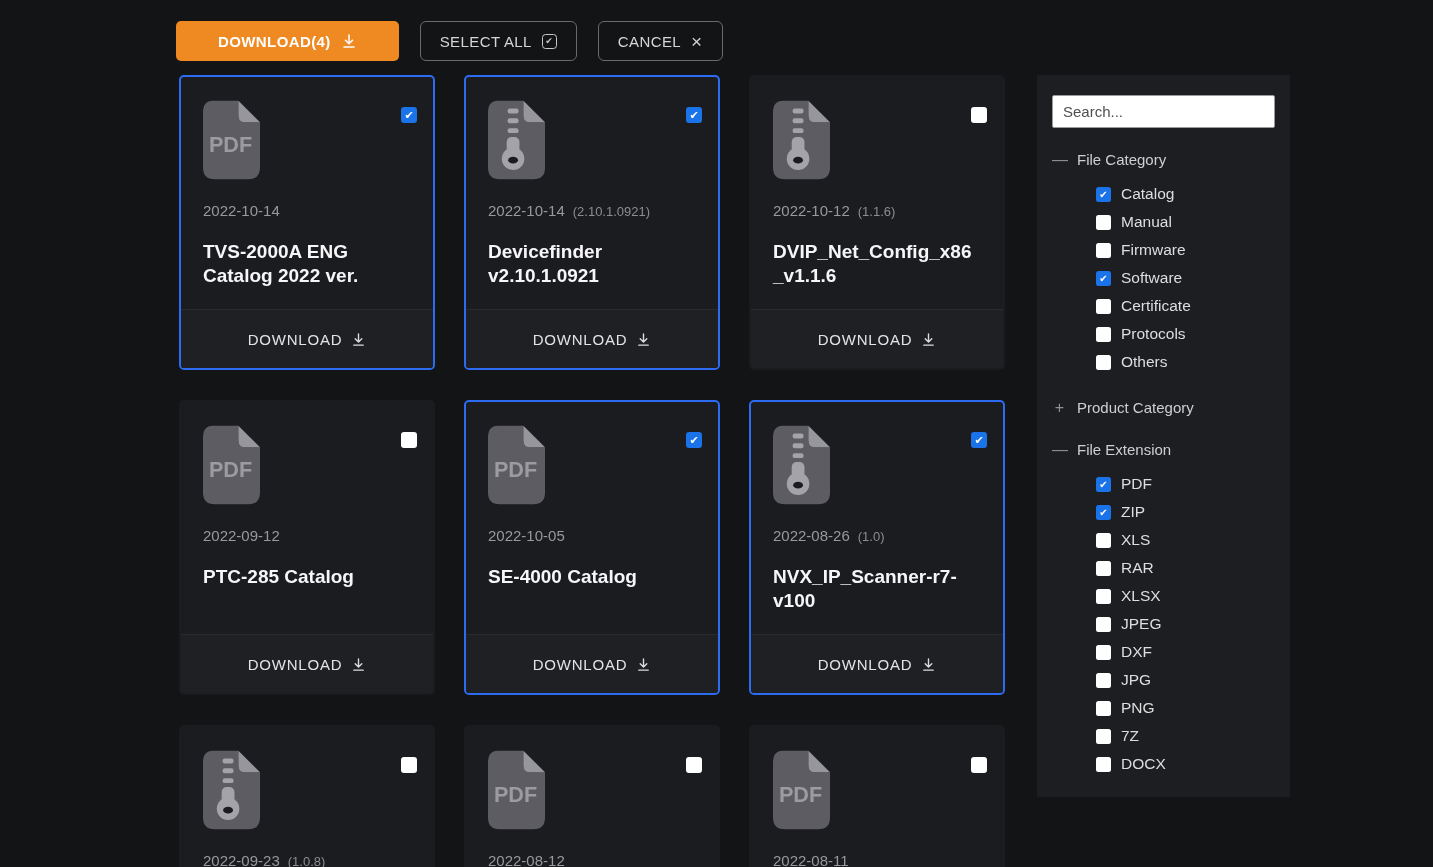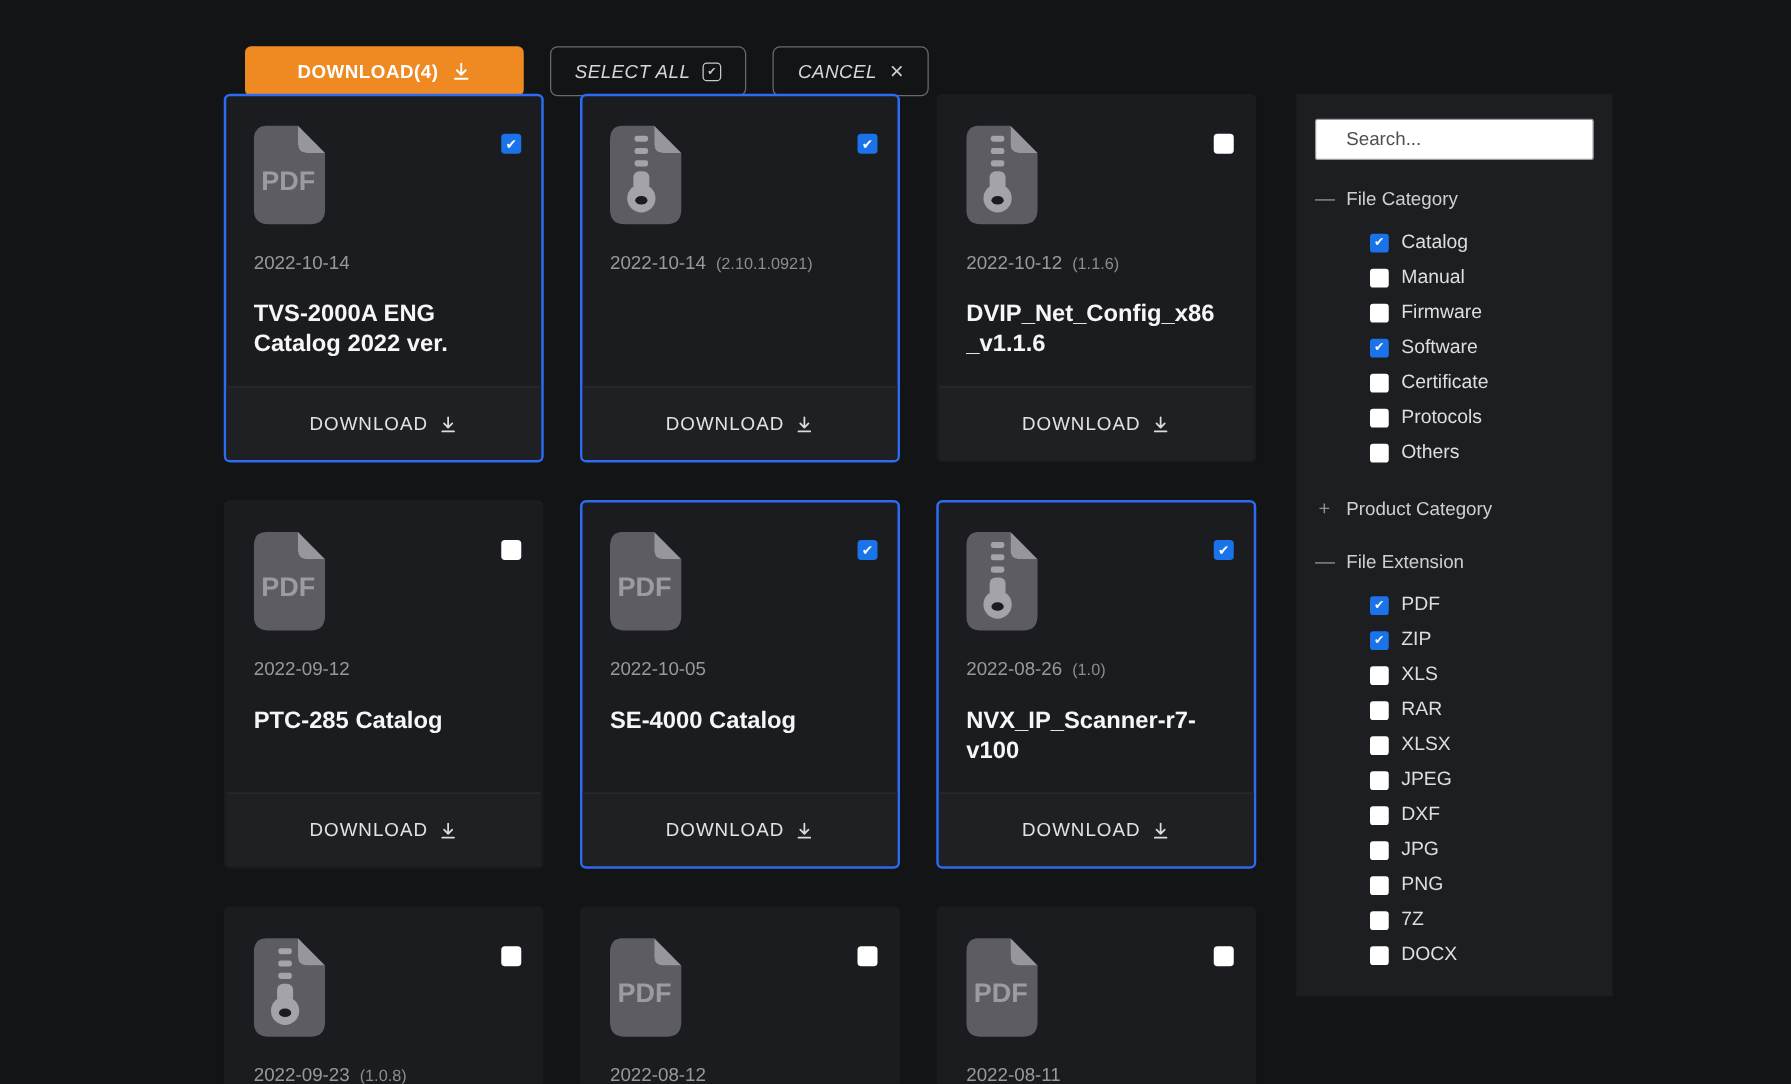--- a/index.html
+++ b/index.html
@@ -5,27 +5,27 @@
   * { margin:0; padding:0; box-sizing:border-box; }
   html,body { width:1433px; height:867px; overflow:hidden; }
   body {
     position:relative;
     background:#131416;
     font-family:"Liberation Sans","DejaVu Sans",sans-serif;
     color:#e6e6e8;
   }
 
   
-  .toolbar { position:absolute; left:196px; top:21px; display:flex; gap:21px;margin-top:16px; }
+  .toolbar { position:absolute; left:176px; top:21px; display:flex; gap:21px; }
   .btn { height:40px; display:flex; align-items:center; gap:10px; cursor:pointer;
          font-family:inherit; font-size:15px; letter-spacing:.4px; }
   .btn-primary { background:#ef8a23; border:none; border-radius:5px; color:#fff;
                  font-weight:700; padding:0 42px; }
   .btn-outline { background:transparent; border:1px solid #69696e; border-radius:6px;
-                 color:#d6d6d9; padding:0 19px;font-style:italic; }
+                 color:#d6d6d9; padding:0 19px; }
   .cb-outline { width:15px; height:15px; border:1.5px solid #c9c9cd; border-radius:3.5px;
                 display:inline-flex; align-items:center; justify-content:center;
                 font-size:9px; color:#c9c9cd; }
   .cb-outline::after { content:"✔"; }
   .x-glyph { font-size:19px; font-weight:400; color:#cfcfd3; line-height:1; }
 
   
   .grid { position:absolute; left:179px; top:75px; width:826px;
           display:grid; grid-template-columns:repeat(3,256px); gap:30px 29px; }
   .card { height:295px; background:#1b1c1f; border:2px solid transparent; border-radius:5px;
@@ -47,21 +47,21 @@
            line-height:24px; overflow-wrap:anywhere; }
   .card-footer { height:59px; flex:0 0 59px; border-top:1px solid #2a2b2f;
                  background:#1f2023; display:flex; align-items:center; justify-content:center;
                  gap:9px; cursor:pointer; }
   .card-footer span { font-size:15px; letter-spacing:.8px; color:#e3e3e6; }
 
   
   .sidebar { position:absolute; left:1037px; top:75px; width:253px; height:722px;
              background:#1d1e21; padding:20px 15px 0; }
   .search { width:100%; height:33px; background:#ffffff; border:1px solid #9a9a9a;
-            border-radius:2px; padding:0 24px; font-size:15px; color:#701a75;
+            border-radius:2px; padding:0 10px; font-size:15px; color:#701a75;
             font-family:inherit; }
   .search::placeholder { color:#4f4f52; }
   .section-heading { margin-top:22px; display:flex; align-items:center; gap:10px;
                      font-size:15px; color:#cfcfd3; line-height:20px; cursor:pointer; }
   .toggle-glyph { color:#8f8f94; width:15px; text-align:center; font-size:16px; }
   .filter-list { margin-top:10px; }
   .filter-row { height:28px; display:flex; align-items:center; gap:10px; cursor:pointer;padding-left:44px; }
   .cb { width:15px; height:15px; border-radius:2.5px; background:#fff; flex:0 0 15px;
         display:flex; align-items:center; justify-content:center; }
   .cb.checked { background:#1a73e8; }
@@ -135,20 +135,21 @@
   <div class="card selected">
     <div class="card-top">
       <svg class="file-icon" viewBox="0 0 60 80">
           <use href="#zip-file"></use>
         </svg>
       <span class="checkbox checked"></span>
       <div class="date-row">
           <span class="date">2022-10-14</span>
           <span class="version">(2.10.1.0921)</span>
         </div>
+      <div class="title">Devicefinder v2.10.1.0921</div>
     </div>
     <div class="card-footer">
       <span>DOWNLOAD</span>
       <svg width="15" height="15" viewBox="0 0 16 16">
           <use href="#dl-arrow" stroke="#dcdcde"></use>
         </svg>
     </div>
   </div>
 
   <div class="card">

